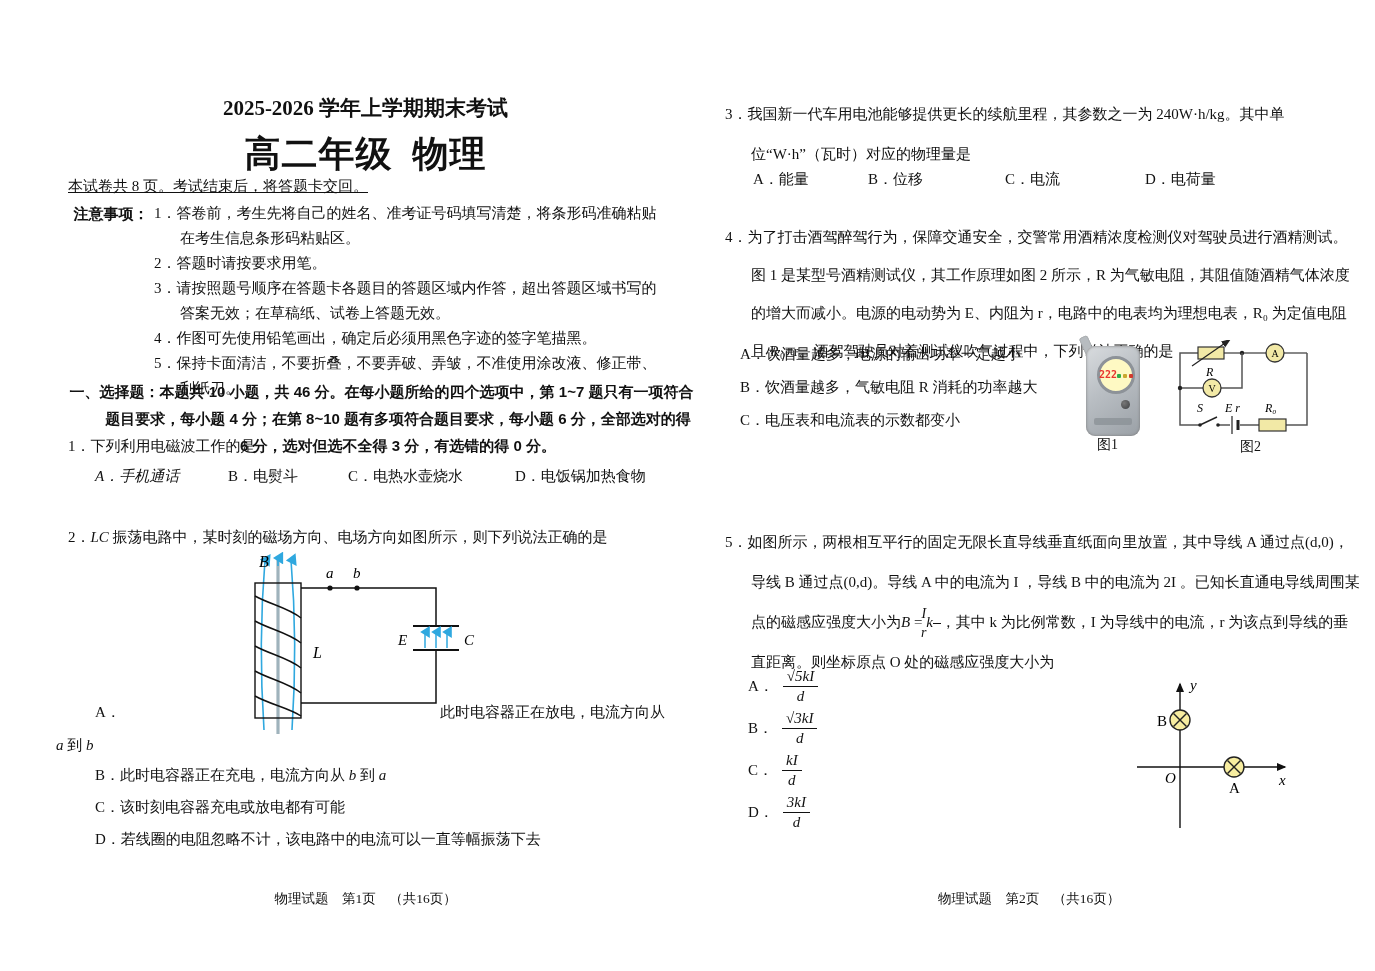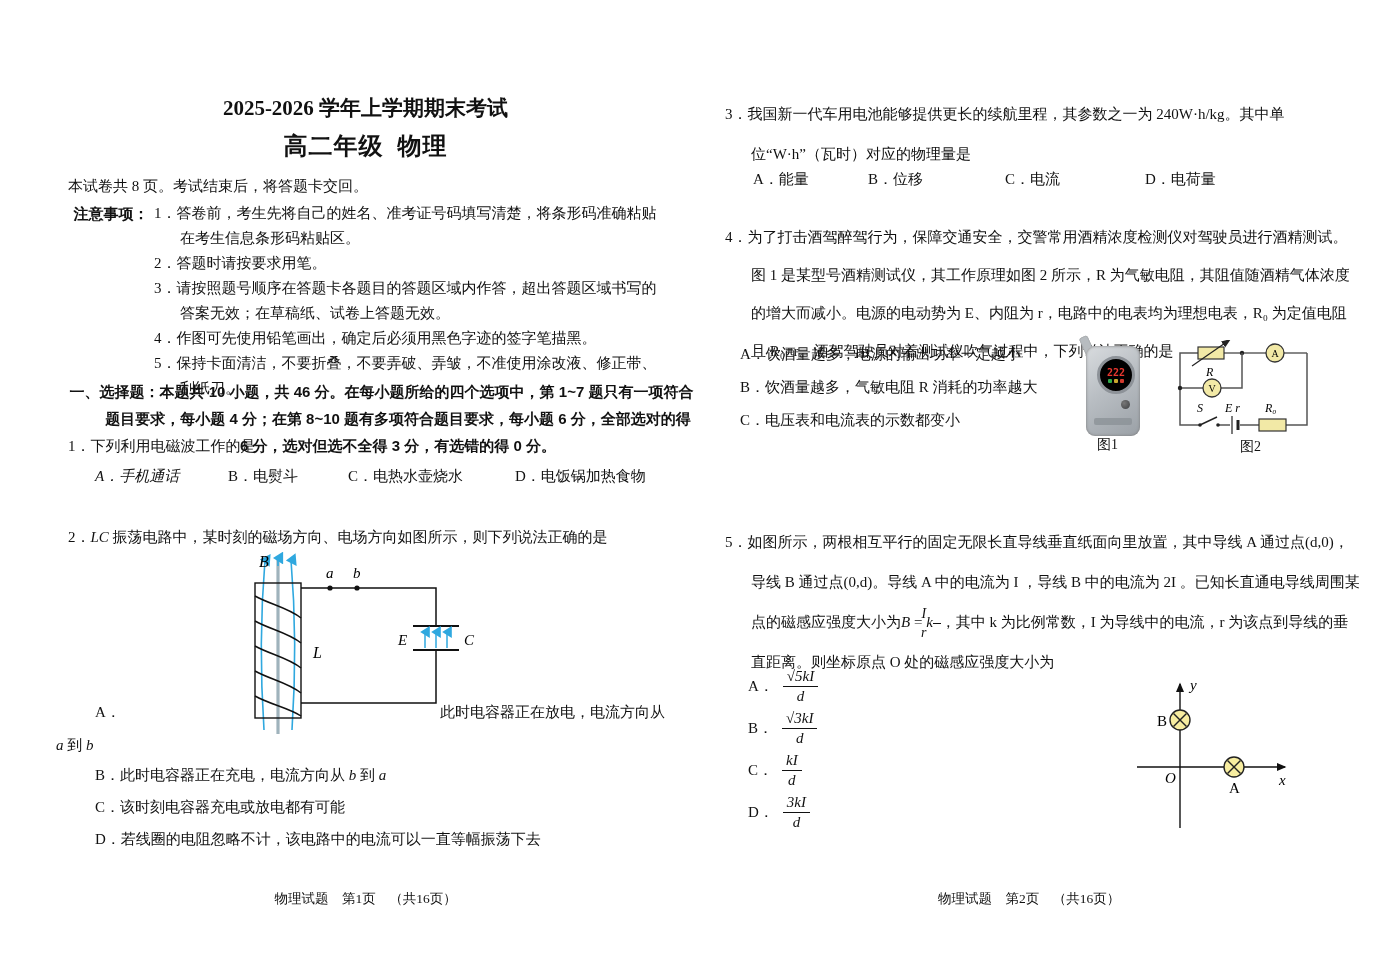--- a/index.html
+++ b/index.html
@@ -14,40 +14,40 @@
   .frac .num{display:block;border-bottom:1.2px solid #111;padding:0 4px 1px;font-style:italic;}
   .frac .den{display:block;padding-top:1px;font-style:italic;}
   .optrow{position:absolute;display:flex;align-items:center;gap:9px;}
   svg text{font-family:"Liberation Serif","DejaVu Serif",serif;}
   .devbody{position:absolute;left:1086px;top:346px;width:54px;height:90px;border-radius:9px;
            background:linear-gradient(145deg,#d9dcdf 0%,#b9bec3 45%,#9aa0a6 100%);
            box-shadow:inset 0 0 3px #777;}
   .devtube{position:absolute;left:1082px;top:336px;width:9px;height:18px;background:#b7bcc0;
            border-radius:3px;transform:rotate(-24deg);box-shadow:inset 0 0 1px #666;}
   .devscreen{position:absolute;left:1097px;top:356px;width:32px;height:32px;border-radius:50%;
-             background:#000000;border:3px solid #8d9298;display:flex;flex-direction:column;
+             background:#fef9c3;border:3px solid #8d9298;display:flex;flex-direction:row;
              align-items:center;justify-content:center;}
   .devdigits{color:#e8372f;font-family:"DejaVu Sans Mono","Liberation Mono",monospace;
              font-size:10px;font-weight:bold;letter-spacing:0;line-height:10px;}
   .devleds{display:flex;gap:2px;margin-top:1px;}
   .devleds i{width:4px;height:4px;border-radius:1px;display:block;}
   .devbtn{position:absolute;left:1121px;top:400px;width:9px;height:9px;border-radius:50%;
           background:radial-gradient(circle at 35% 35%,#777,#3c3f42);}
   .devband{position:absolute;left:1094px;top:418px;width:38px;height:7px;background:#8a9096;
            border-radius:2px;opacity:.75;}
 </style>
 </head>
 <body>
 
 <div class="sheet">
 
   <div class="abs ctr" style="left:68px;top:94px;width:595px;font-size:21px;font-weight:bold;">2025-2026 学年上学期期末考试</div>
-  <div class="abs ctr" style="left:68px;top:130px;width:595px;font-size:24px;font-weight:bold;white-space:pre;letter-spacing:1px;">高二年级  物理</div>
-
-  <div class="abs" style="left:68px;top:177px;width:600px;">本试卷共 8 页。考试结束后，将答题卡交回。</div>
+  <div class="abs ctr" style="left:68px;top:130px;width:595px;font-size:36px;font-weight:bold;white-space:pre;letter-spacing:1px;">高二年级  物理</div>
+
+  <div class="abs" style="left:68px;top:177px;width:600px;text-decoration:underline;">本试卷共 8 页。考试结束后，将答题卡交回。</div>
 
   <div class="abs" style="left:68px;top:201px;width:600px;display:flex;line-height:25px;">
     <div class="hei" style="width:86px;flex:0 0 86px;font-size:15px;">注意事项：</div>
     <div style="width:514px;">
       <div class="hang">1．答卷前，考生先将自己的姓名、准考证号码填写清楚，将条形码准确粘贴在考生信息条形码粘贴区。</div>
       <div class="hang">2．答题时请按要求用笔。</div>
       <div class="hang">3．请按照题号顺序在答题卡各题目的答题区域内作答，超出答题区域书写的答案无效；在草稿纸、试卷上答题无效。</div>
       <div class="hang">4．作图可先使用铅笔画出，确定后必须用黑色字迹的签字笔描黑。</div>
       <div class="hang">5．保持卡面清洁，不要折叠，不要弄破、弄皱，不准使用涂改液、修正带、刮纸刀。</div>
     </div>

